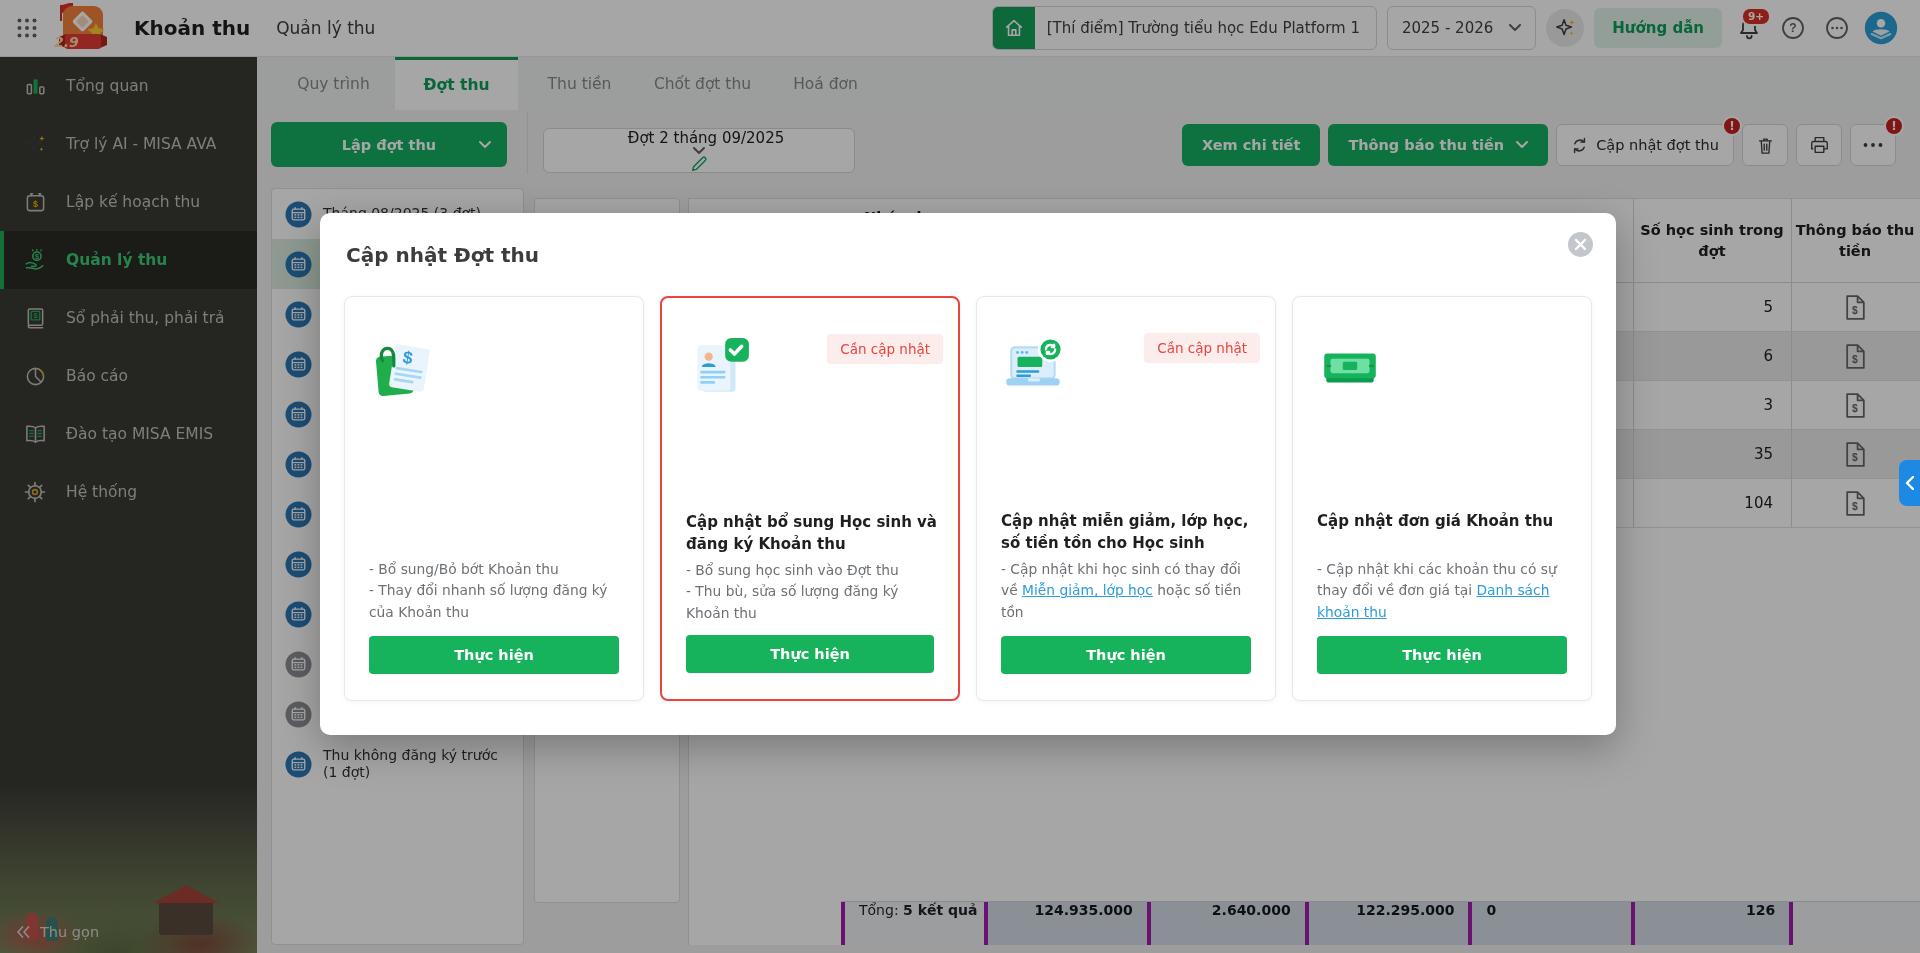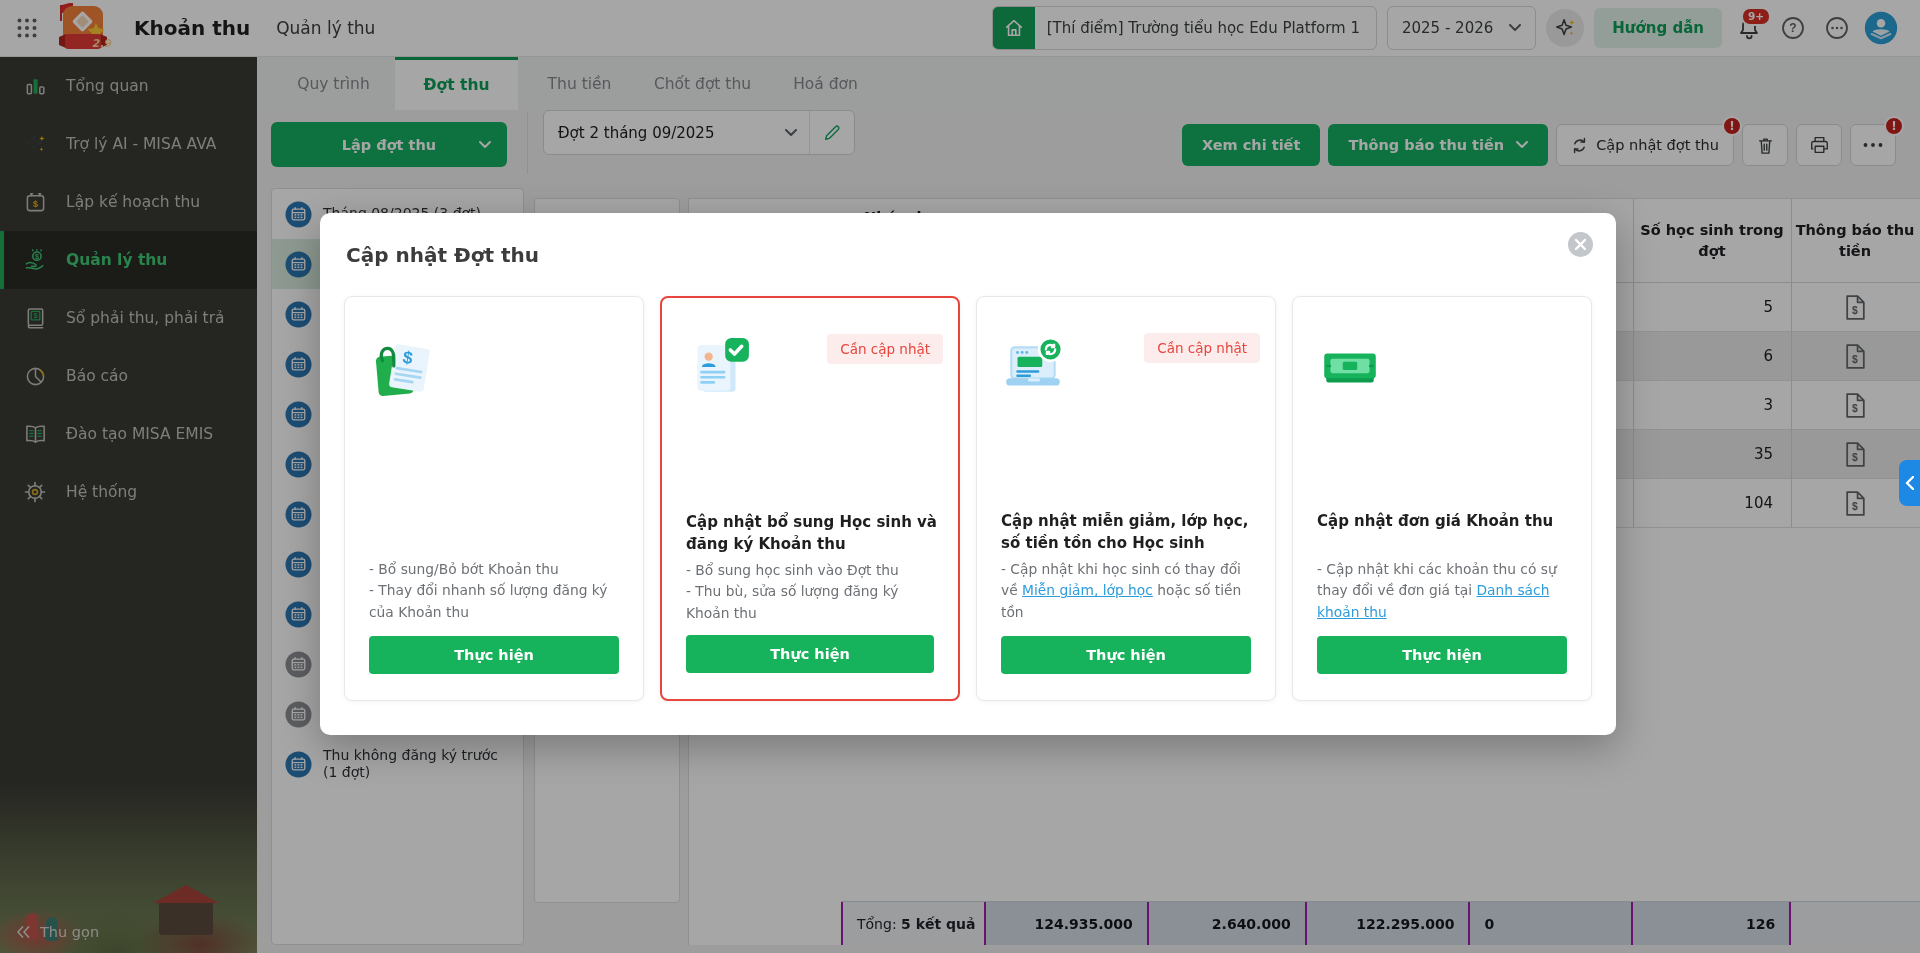--- a/index.html
+++ b/index.html
@@ -5,21 +5,21 @@
   html,body{margin:0;padding:0;background:#888;}
   .stage{position:relative;width:1920px;height:953px;overflow:hidden;background:#f1f2f3;
          font-family:"DejaVu Sans","Liberation Sans",sans-serif;-webkit-font-smoothing:antialiased;}
   svg{display:block}
 
   
   .topbar{position:absolute;left:0;top:0;right:0;height:57px;background:#fff;display:flex;align-items:center;
           padding:0 22px 0 12px;gap:10px;z-index:10;border-bottom:1px solid #e6e6e6;box-sizing:border-box;}
   .hbtn{width:30px;height:30px;display:flex;align-items:center;justify-content:center;cursor:pointer;}
   .logo{position:relative;width:58px;height:50px;margin-left:2px;}
-  .logo-ver{position:absolute;bottom:3px;left:0;right:0;text-align:right;font-size:11px;font-weight:bold;
+  .logo-ver{position:absolute;bottom:3px;left:0;right:0;text-align:left;font-size:14px;font-weight:bold;
             font-style:italic;color:#ffd9a0;pointer-events:none;}
   .app-title{font-size:20px;font-weight:bold;color:#1f1f1f;margin-left:12px;white-space:nowrap;}
   .module-title{font-size:17px;color:#3c3c3c;margin-left:16px;white-space:nowrap;}
   .hspacer{flex:1}
   .school-select{height:42px;border:1px solid #d7d7d7;border-radius:6px;display:flex;align-items:center;gap:12px;
                  padding-right:16px;overflow:hidden;cursor:pointer;background:#fff;}
   .home-badge{width:42px;height:42px;background:#14a05a;display:flex;align-items:center;justify-content:center;}
   .sel-txt{font-size:15px;color:#3c4043;white-space:nowrap;}
   .year-select{height:42px;border:1px solid #d7d7d7;border-radius:6px;display:flex;align-items:center;gap:16px;
                padding:0 14px;font-size:15px;color:#202124;cursor:pointer;background:#fff;}
@@ -59,22 +59,22 @@
   .tab{min-width:123px;display:flex;align-items:center;justify-content:center;font-size:15.5px;color:#85898d;
        padding:0 12px;cursor:pointer;box-sizing:border-box;}
   .tab.active{background:#fff;color:#0f9d58;font-weight:bold;border-top:3px solid #0f9d58;}
 
   
   .btn-green{background:#15b062;color:#fff;font-weight:bold;border:none;border-radius:6px;font-size:14.5px;
              cursor:pointer;font-family:inherit;display:flex;align-items:center;justify-content:center;gap:10px;}
   .create-btn{position:absolute;left:271px;top:122px;width:236px;height:45px;z-index:6;position:absolute;}
   .create-btn .chev{color:#fff;position:absolute;right:16px;}
   .tool-divider{position:absolute;left:527px;top:112px;height:62px;width:1px;background:#dfdfdf;}
-  .period-select{position:absolute;left:543px;top:110px;width:312px;height:45px;border:1px solid #d6d6d6;
-                 border-radius:6px;background:#fff;display:flex;align-items:center;box-sizing:border-box;cursor:pointer;}
+  .period-select{position:absolute;left:543px;top:128px;width:312px;height:45px;border:1px solid #d6d6d6;
+                 border-radius:6px;background:#fff;display:flex;align-items:center;box-sizing:border-box;cursor:pointer;flex-direction:column;}
   .period-select .sel-txt{flex:1;padding-left:14px;font-size:15px;color:#202124;}
   .ps-chev{padding:0 12px;}
   .ps-div{width:1px;height:100%;background:#e2e2e2;}
   .ps-pencil{width:44px;display:flex;align-items:center;justify-content:center;cursor:pointer;}
   .right-tools{position:absolute;right:24px;top:124px;display:flex;gap:8px;height:42px;align-items:stretch;}
   .btn{height:42px;border-radius:6px;font-size:14.5px;display:flex;align-items:center;justify-content:center;
        cursor:pointer;font-family:inherit;box-sizing:border-box;}
   .btn.green{background:#15b062;color:#fff;font-weight:bold;border:none;padding:0 20px;gap:12px;}
   .btn.outline{background:#fff;border:1px solid #d6d6d6;color:#2d2d2d;padding:0 14px;gap:8px;position:relative;}
   .icon-btn{width:44px;background:#fff;border:1px solid #d6d6d6;border-radius:6px;display:flex;align-items:center;
@@ -104,21 +104,21 @@
   .th1{left:944px;width:158px;}
   .th2{left:1102px;width:128px;}
   .colline{position:absolute;top:0;width:1px;height:328px;background:#d7d7d7;z-index:2;}
   .trow{height:49px;border-bottom:1px solid #e0e0e0;position:relative;box-sizing:border-box;cursor:pointer;}
   .trow.shaded{background:#ececec;}
   .tval{position:absolute;left:944px;width:140px;top:0;height:48px;display:flex;align-items:center;
         justify-content:flex-end;font-size:15px;color:#202124;}
   .ticon{position:absolute;left:1102px;width:128px;top:0;height:48px;display:flex;align-items:center;
          justify-content:center;cursor:pointer;}
   .summary{position:absolute;left:152px;right:0;top:702px;height:43px;display:flex;border-top:1px solid #cfd4da;}
-  .scell{height:43px;display:flex;align-items:center;font-size:14px;color:#1f2328;border-left:2px solid #a21caf;
+  .scell{height:43px;display:flex;font-size:14px;color:#1f2328;border-left:4px solid #a21caf;
          box-sizing:border-box;padding:0 14px;white-space:nowrap;}
   .scell.dark{background:#d6dde8;}
   .scell.light{background:#eef1f5;}
   .scell.right{justify-content:flex-end;}
   .scell .b{font-weight:bold;}
   .scell .money{font-weight:bold;color:#15181c;}
 
   
   .dim{position:absolute;inset:0;background:rgba(0,0,0,0.35);z-index:30;}
   .side-tab{position:absolute;right:0;top:460px;width:21px;height:46px;background:#1e88e5;border:none;

